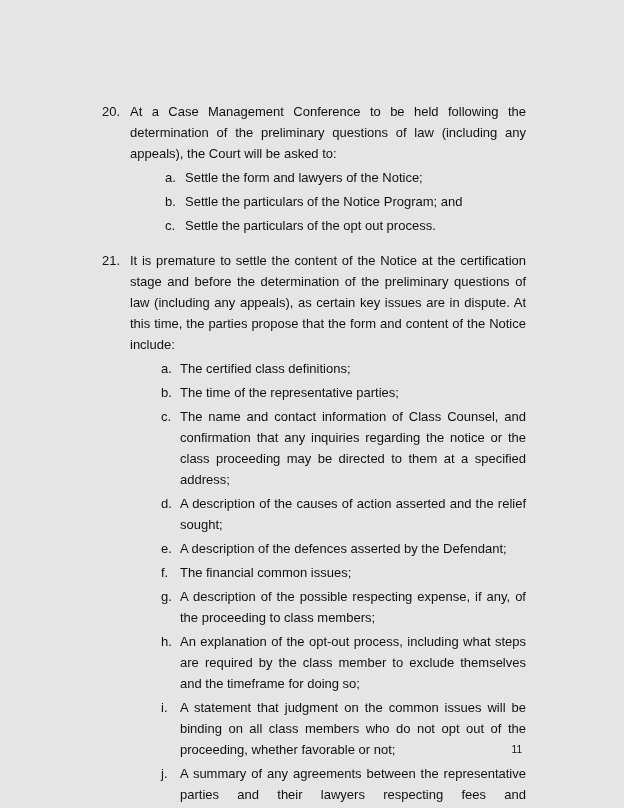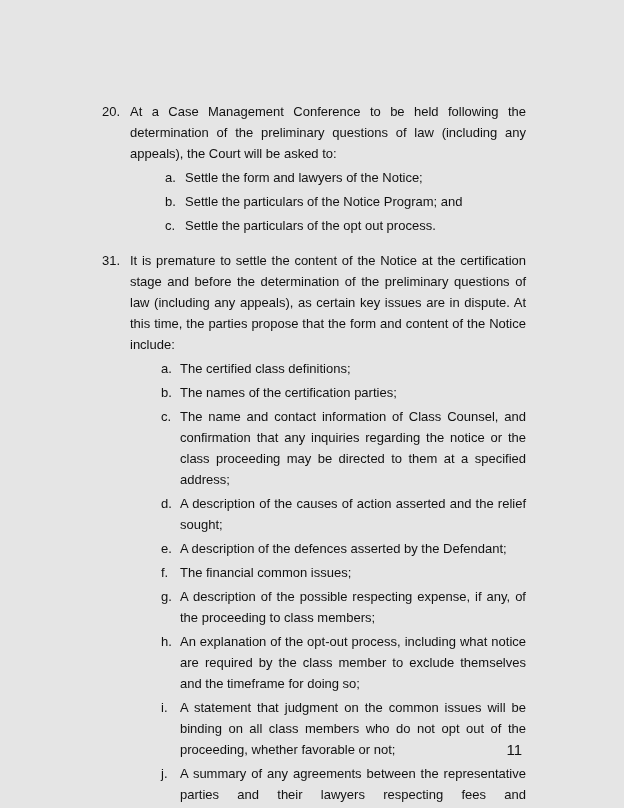--- a/index.html
+++ b/index.html
@@ -66,21 +66,21 @@
 
     #p20 { top: 101px; }
     #p21 { top: 250px; }
 
     .page-number {
       position: absolute;
       left: 490px;
       top: 742px;
       width: 32px;
       text-align: right;
-      font-size: 15px;
+      font-size: 10px;
       line-height: 16px;
     }
   </style>
 </head>
 <body>
 
 <div class="page">
 
   <div class="para" id="p20">
     <span class="num">20.</span>
@@ -95,30 +95,30 @@
         <span class="stext">Settle the particulars of the Notice Program; and</span>
       </div>
       <div class="sub">
         <span class="letter">c.</span>
         <span class="stext">Settle the particulars of the opt out process.</span>
       </div>
     </div>
   </div>
 
   <div class="para" id="p21">
-    <span class="num">31.</span>
+    <span class="num">21.</span>
     <div class="body">
       <div class="body-main">It is premature to settle the content of the Notice at the certification stage and before the determination of the preliminary questions of law (including any appeals), as certain key issues are in dispute.  At this time, the parties propose that the form and content of the Notice include:</div>
       <div class="sub">
         <span class="letter">a.</span>
         <span class="stext">The certified class definitions;</span>
       </div>
       <div class="sub">
         <span class="letter">b.</span>
-        <span class="stext">The names of the certification parties;</span>
+        <span class="stext">The time of the representative parties;</span>
       </div>
       <div class="sub">
         <span class="letter">c.</span>
         <span class="stext">The name and contact information of Class Counsel, and confirmation that any inquiries regarding the notice or the class proceeding may be directed to them at a specified address;</span>
       </div>
       <div class="sub">
         <span class="letter">d.</span>
         <span class="stext">A description of the causes of action asserted and the relief sought;</span>
       </div>
       <div class="sub">
@@ -128,21 +128,21 @@
       <div class="sub">
         <span class="letter">f.</span>
         <span class="stext">The financial common issues;</span>
       </div>
       <div class="sub">
         <span class="letter">g.</span>
         <span class="stext">A description of the possible respecting expense, if any, of the proceeding to class members;</span>
       </div>
       <div class="sub">
         <span class="letter">h.</span>
-        <span class="stext">An explanation of the opt-out process, including what notice are required by the class member to exclude themselves and the timeframe for doing so;</span>
+        <span class="stext">An explanation of the opt-out process, including what steps are required by the class member to exclude themselves and the timeframe for doing so;</span>
       </div>
       <div class="sub">
         <span class="letter">i.</span>
         <span class="stext">A statement that judgment on the common issues will be binding on all class members who do not opt out of the proceeding, whether favorable or not;</span>
       </div>
       <div class="sub">
         <span class="letter">j.</span>
         <span class="stext">A summary of any agreements between the representative parties and their lawyers respecting fees and disbursements, including a</span>
       </div>
     </div>

